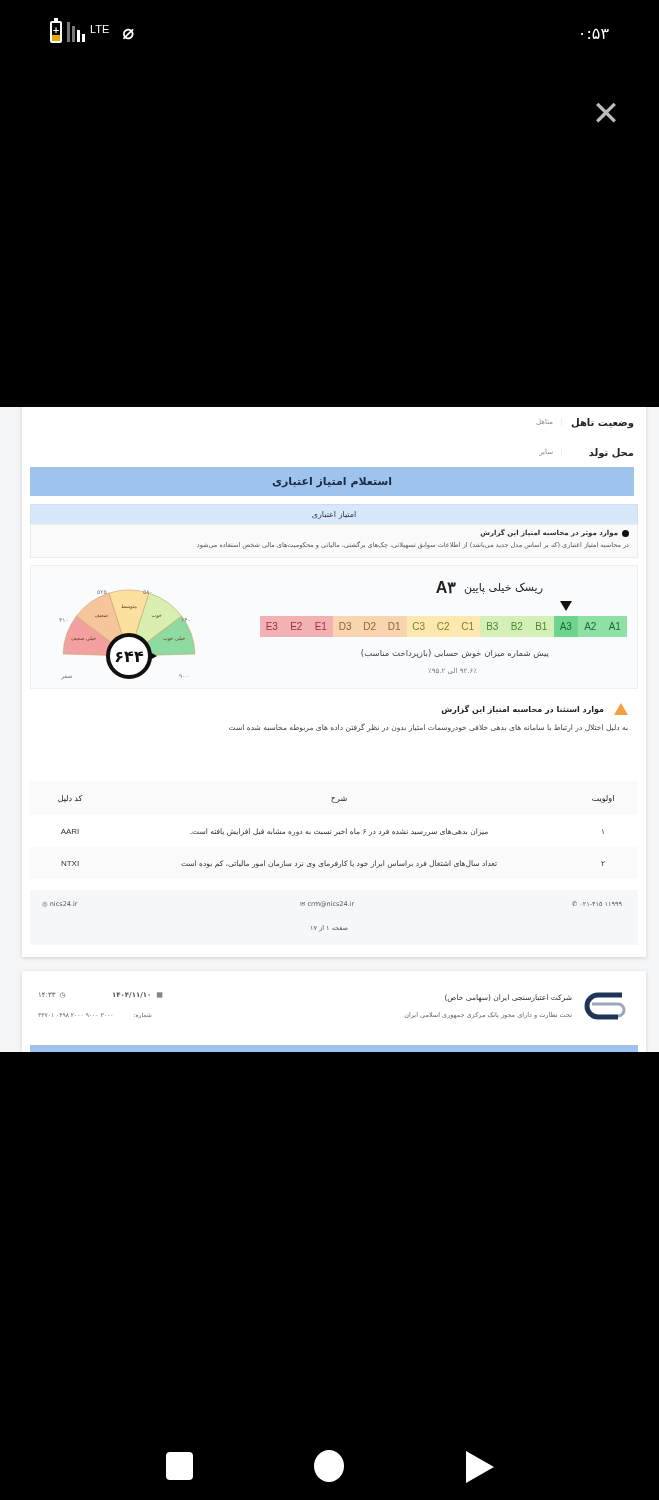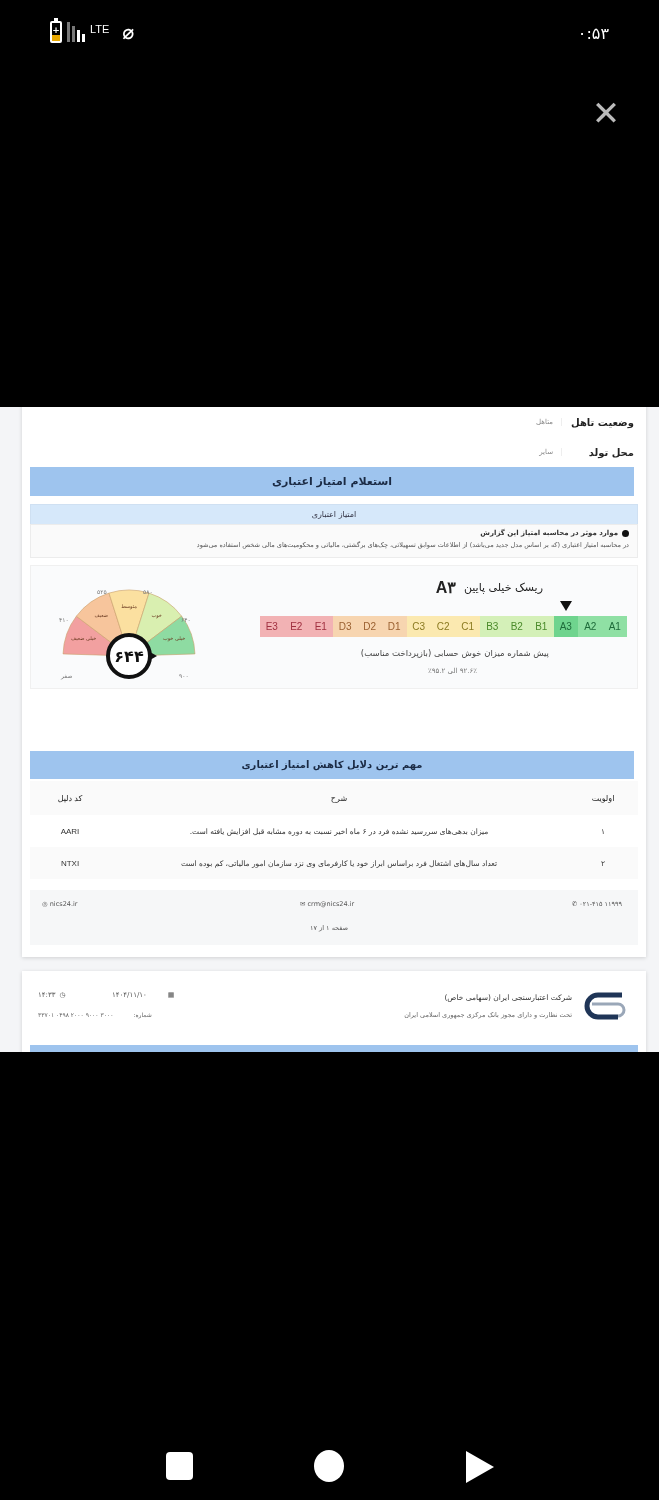--- a/index.html
+++ b/index.html
@@ -74,21 +74,21 @@
 
   .footer { position: absolute; right: 8px; left: 8px; top: 493px; height: 55px; background: #f6f7f8; font-size: 6.5px; color: #555; }
   .footer .f-phone { position: absolute; right: 16px; top: 10px; direction: ltr; }
   .footer .f-email { position: absolute; left: 270px; top: 10px; direction: ltr; }
   .footer .f-web { position: absolute; left: 12px; top: 10px; direction: ltr; text-align: center; }
   .footer .f-page { position: absolute; left: 280px; top: 34px; }
 
   .p2-logo { position: absolute; right: 18px; top: 18px; width: 46px; height: 34px; }
   .p2-company { position: absolute; right: 74px; top: 22px; font-size: 7.5px; color: #333; }
   .p2-sub { position: absolute; right: 74px; top: 40px; font-size: 6.5px; color: #666; }
-  .p2-date { position: absolute; left: 90px; top: 20px; font-size: 7px; color: #555; direction: ltr; display: flex; align-items: center; gap: 21px; }
+  .p2-date { position: absolute; left: 90px; top: 20px; font-size: 7px; color: #555; direction: ltr; display: flex; align-items: center; gap: 5px; font-weight: bold; }
   .p2-time { position: absolute; left: 16px; top: 20px; font-size: 7px; color: #555; direction: ltr; display: flex; align-items: center; gap: 4px; }
   .p2-number { position: absolute; left: 16px; top: 40px; font-size: 6px; color: #666; display: flex; gap: 20px; }
   .p2-bar { position: absolute; right: 8px; left: 8px; top: 74px; height: 24px; background: #9ec4ee; }
 
   
   .navbar { position: absolute; bottom: 0; left: 0; width: 659px; height: 90px; }
   .nav-back { position: absolute; left: 166px; top: 42px; width: 27px; height: 28px; background: #fff; border-radius: 4px; cursor: pointer; }
   .nav-home { position: absolute; left: 314px; top: 40px; width: 30px; height: 32px; background: #fff; border-radius: 50%; cursor: pointer; }
   .nav-recent { position: absolute; left: 466px; top: 41px; width: 0; height: 0; border-top: 16px solid transparent; border-bottom: 16px solid transparent; border-left: 28px solid #fff; cursor: pointer; }
 </style>
@@ -189,22 +189,28 @@
           </svg>
           <span class="gauge-label" style="left:2px;top:92px;">صفر</span>
           <span class="gauge-label" style="left:0px;top:36px;">۴۱۰</span>
           <span class="gauge-label" style="left:38px;top:8px;">۵۲۵</span>
           <span class="gauge-label" style="left:84px;top:8px;">۵۸۰</span>
           <span class="gauge-label" style="left:122px;top:36px;">۶۴۰</span>
           <span class="gauge-label" style="left:120px;top:92px;">۹۰۰</span>
         </div>
       </div>
 
-
-      <div class="blue-bar bar-reasons">مهم ترین دلایل کاهش امتیاز اعتباری</div>
+      <div class="exception">
+        <div class="title">
+          <span class="warn-icon"></span>
+          <span>موارد استثنا در محاسبه امتیاز این گزارش</span>
+        </div>
+        <div class="desc">به دلیل اختلال در ارتباط با سامانه های بدهی خلافی خودروسمات امتیاز بدون در نظر گرفتن داده های مربوطه محاسبه شده است</div>
+      </div>
+
 
       <table class="reasons-table">
         <thead>
           <tr>
             <th class="c-prio">اولویت</th>
             <th>شرح</th>
             <th class="c-code">کد دلیل</th>
           </tr>
         </thead>
         <tbody>

